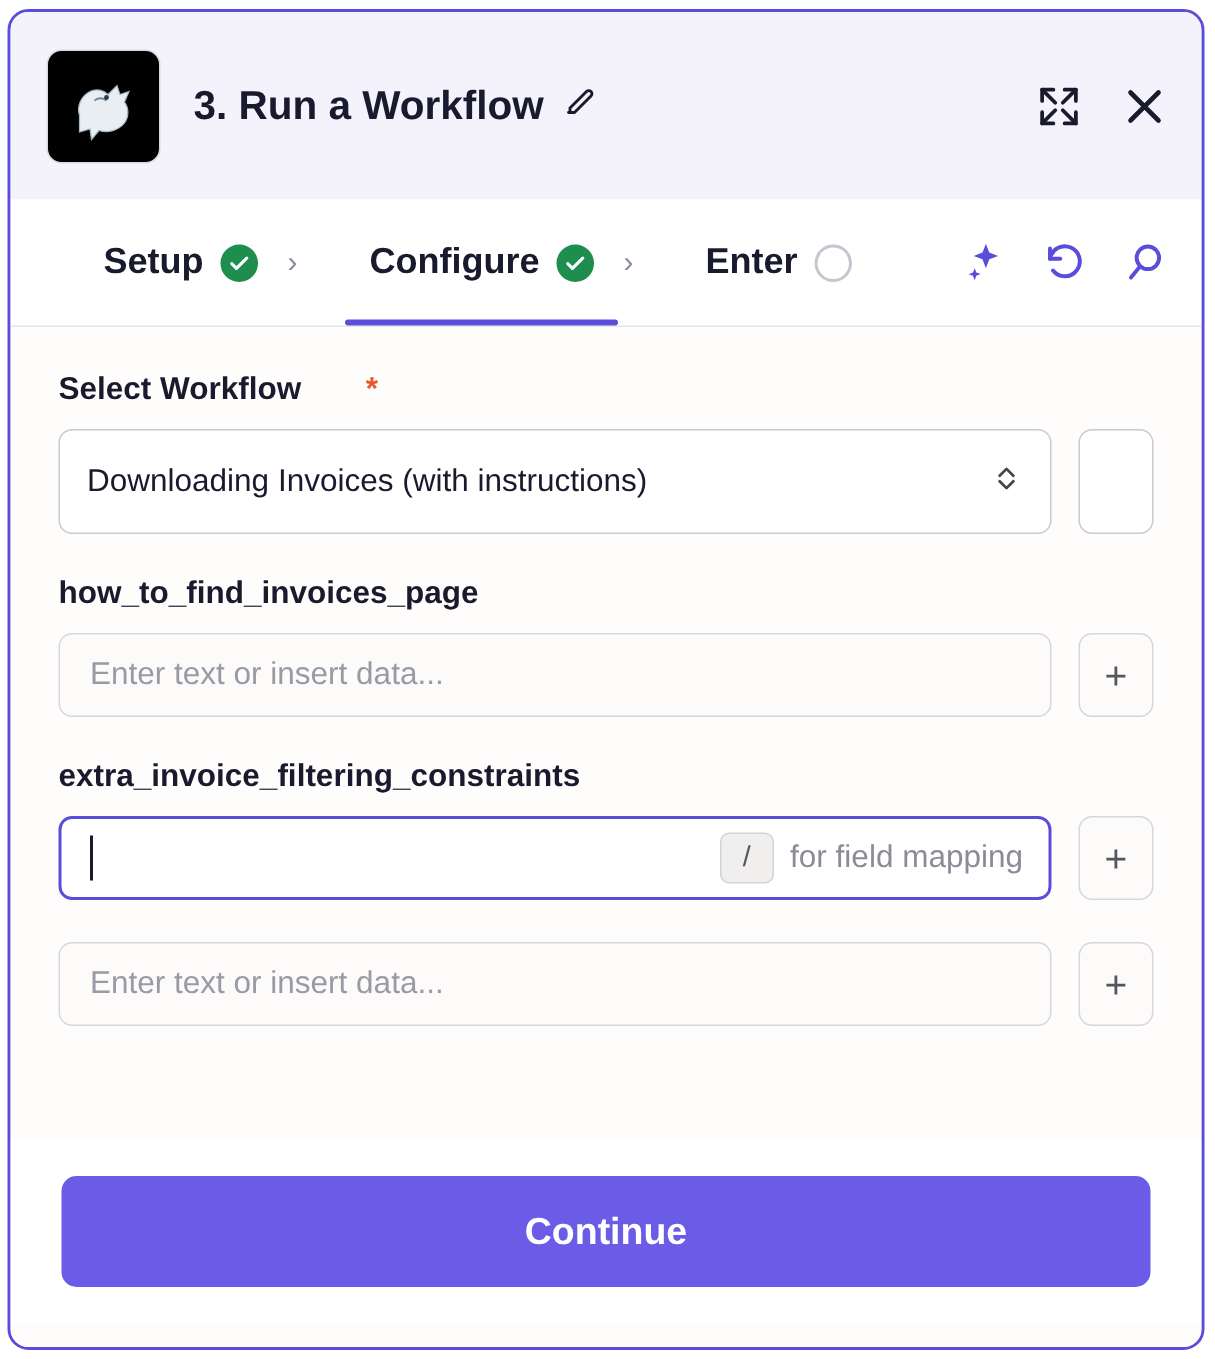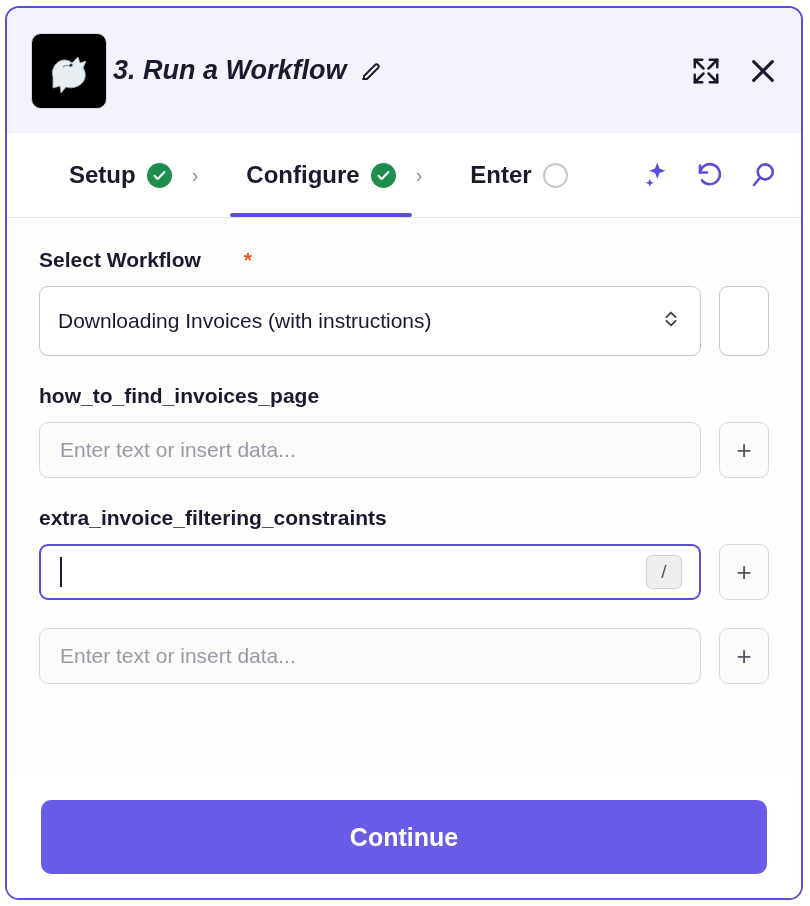--- a/index.html
+++ b/index.html
@@ -47,25 +47,24 @@
     border: 1px solid #d8d8e0;
     box-sizing: border-box;
     display: flex;
     align-items: center;
     justify-content: center;
     flex: 0 0 auto;
     overflow: hidden;
   }
   .title-wrap {
     display: flex;
-    align-items: center;
-    margin-left: 6px;
+    align-items: flex-start;
+    margin-left: 22px;
     flex: 1 1 auto;
     min-width: 0;
-    font-style: italic;
   }
   .title {
     font-size: 27px;
     font-weight: bold;
     color: #1a1a2e;
     white-space: nowrap;
   }
   .edit-icon {
     margin-left: 12px;
     display: flex;
@@ -292,21 +291,21 @@
     color: #55555f;
     font-size: 26px;
     line-height: 1;
   }
 
   
   .footer {
     position: absolute;
     left: 0;
     right: 0;
-    bottom: 0;
+    bottom: 16px;
     height: 122px;
     background: #ffffff;
     display: flex;
     align-items: center;
     justify-content: center;
     padding: 0 34px;
     box-sizing: border-box;
   }
   .continue-btn {
     width: 100%;
@@ -446,20 +445,21 @@
           <span>+</span>
         </div>
       </div>
 
       <div class="field-label">extra_invoice_filtering_constraints</div>
       <div class="field-row">
         <div class="input-box focused">
           <span class="caret"></span>
           <span class="fieldmap-hint">
             <span class="slash-key">/</span>
+            <span class="hint-text">for field mapping</span>
           </span>
         </div>
         <div class="plus-btn">
           <span>+</span>
         </div>
       </div>
 
       <div class="field-row">
         <div class="input-box">
           <span class="placeholder">Enter text or insert data...</span>

